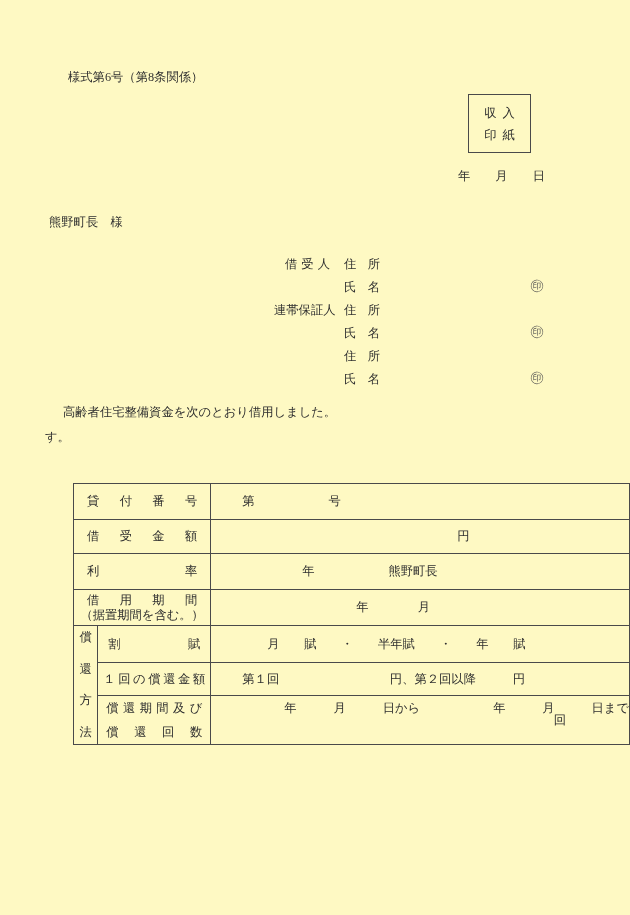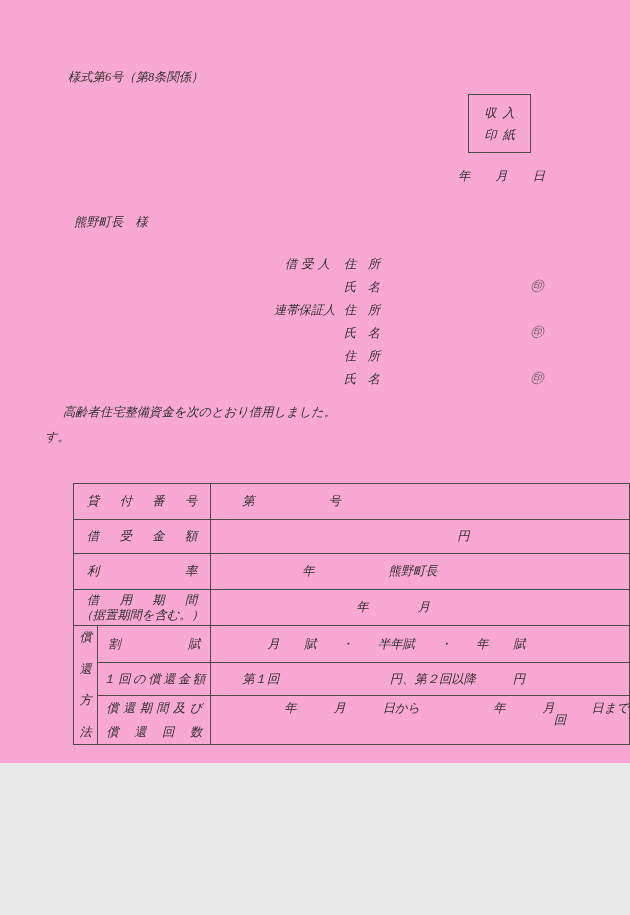--- a/index.html
+++ b/index.html
@@ -1,40 +1,39 @@
 <!DOCTYPE html>
 <html><head>
 <meta charset="utf-8">
 <style>
   html,body{margin:0;padding:0;background:#e9e9e9;}
   .page{
     position:relative;
-    width:630px;height:763px;
-    background:#f9a8d4;
+    width:630px;height:915px;
+    background:#fef9c3;
     font-family:"Liberation Serif","DejaVu Serif",serif;
     font-size:12.3px;
     color:#2f2f2f;
     overflow:hidden;
     margin:0 auto;
-    font-style:italic;
   }
   .abs{position:absolute;}
   
   .spread{display:flex;justify-content:space-between;}
   
   .form-number{left:68px;top:69px;}
   .stamp-box{
     left:468px;top:94px;width:63px;height:59px;
     border:1px solid #4a4a4a;box-sizing:border-box;
     text-align:center;padding-top:7px;
   }
   .stamp-line{line-height:22px;letter-spacing:6px;text-indent:6px;}
   .doc-title{left:222px;top:139px;letter-spacing:1.1px;}
   .date-line{left:458px;top:168px;width:87px;}
-  .addressee{left:74px;top:214px;}
+  .addressee{left:49px;top:214px;}
   
   .sig-row{left:0;width:630px;height:17px;}
   .sig-role{position:absolute;}
   .sig-field{position:absolute;left:344px;width:36px;}
   .sig-seal{position:absolute;left:530px;top:-2px;font-size:14px;color:#4e4e4e;}
   
   .body-text{left:45px;top:400px;width:512px;}
   .bline{line-height:24.5px;white-space:pre;}
   .indent{padding-left:18px;}
   

